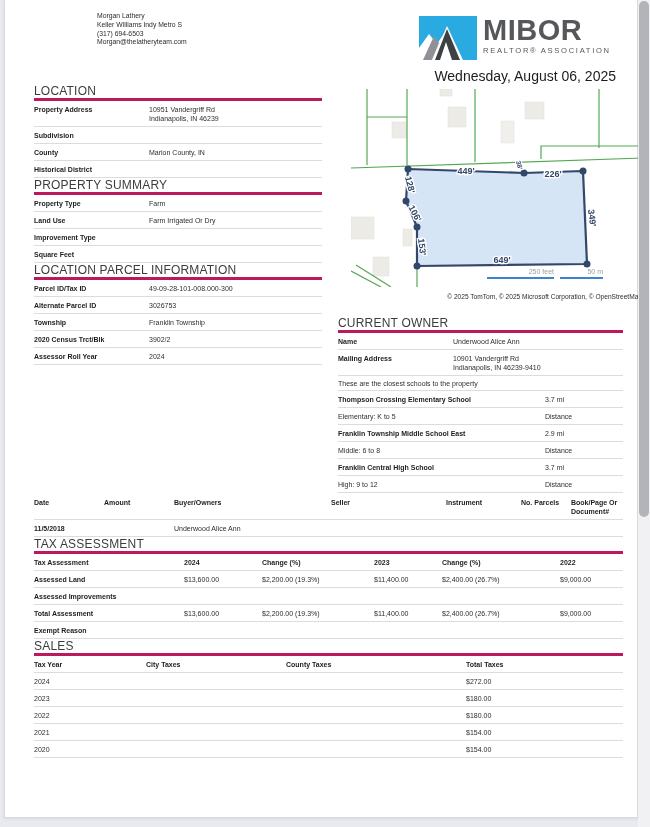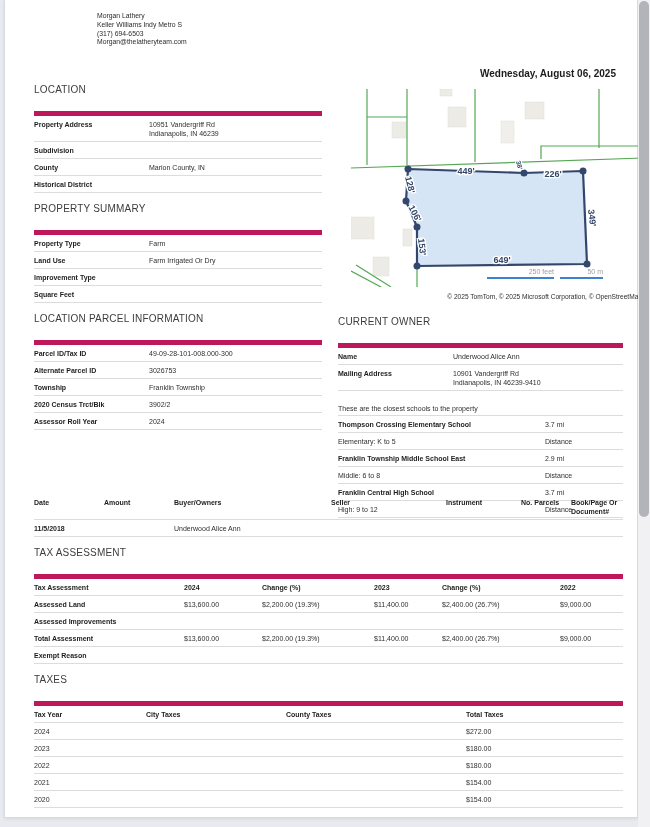--- a/index.html
+++ b/index.html
@@ -6,29 +6,29 @@
   body{width:650px;height:827px;background:#e9eaef;font-family:"Liberation Sans",sans-serif;overflow:hidden;position:relative;-webkit-font-smoothing:antialiased}
   .page{position:absolute;left:4px;top:0;width:634px;height:818px;background:#ffffff;border:1px solid #d9dadf;border-top:none;box-sizing:border-box;box-shadow:0 1px 3px rgba(0,0,0,.08)}
   .scrollbar{position:absolute;right:0;top:0;width:12px;height:827px;background:#f1f1f4}
   .scroll-thumb{position:absolute;left:1px;top:1px;width:10px;height:516px;background:#b2b4b9;border-radius:5px}
 
   .agent{position:absolute;left:92px;top:12px;font-size:6.8px;line-height:8.8px;color:#2b2b2b}
   .logo{position:absolute;left:414px;top:16px;display:flex;align-items:flex-start}
   .logo-txt{margin-left:6px}
   .mibor{font-size:29px;font-weight:bold;color:#55575b;letter-spacing:.5px;line-height:29px}
   .realtor{font-size:7.6px;color:#55575b;letter-spacing:1.7px;margin-top:1px}
-  .doc-date{position:absolute;right:21px;top:68px;font-size:10px;font-weight:bold;color:#1c1c1c}
+  .doc-date{position:absolute;right:21px;top:68px;font-size:14px;font-weight:normal;color:#1c1c1c}
 
   .col-left{position:absolute;left:29px;top:84px;width:288px}
   .col-right{position:absolute;left:333px;top:89px;width:305px}
   .bottom{position:absolute;left:29px;top:494px;width:589px}
 
   .sec{margin-top:0}
-  .sec + .sec{margin-top:10px}
-  .sec-h{font-size:10px;color:#3c3c3c;letter-spacing:.2px;border-bottom:5px solid #be185d;padding-bottom:16px}
+  .sec + .sec{}
+  .sec-h{font-size:12px;color:#3c3c3c;letter-spacing:.2px;border-bottom:3px solid #be185d;padding-bottom:0}
   .row{display:flex;border-bottom:1px solid #dcdcdc;padding:4px 0 3px;font-size:7px;line-height:9px;color:#2e2e2e;min-height:9px}
   .row .lbl{width:115px;font-weight:bold;color:#1d1d1d;flex-shrink:0}
   .val2{display:block}
 
   .grid-row{display:grid;border-bottom:1px solid #dcdcdc;padding:4px 0 3px;font-size:7px;line-height:9px;color:#2e2e2e;min-height:9px}
   .g-sales{grid-template-columns:70px 70px 157px 115px 75px 50px 1fr}
   .g-assess{grid-template-columns:150px 78px 112px 68px 118px 1fr}
   .g-taxes{grid-template-columns:112px 140px 180px 1fr}
   .g-school{grid-template-columns:1fr 78px}
   .hdr{font-weight:bold;color:#1d1d1d}
@@ -45,20 +45,33 @@
 
 <div class="page">
 
   <div class="agent">
     <div>Morgan Lathery</div>
     <div>Keller Williams Indy Metro S</div>
     <div>(317) 694-6503</div>
     <div>Morgan@thelatheryteam.com</div>
   </div>
 
+  <div class="logo">
+    <svg width="58" height="44" viewBox="0 0 58 44">
+      <rect x="0" y="0" width="58" height="44" fill="#29abe2"></rect>
+      <polygon points="0,44 13,44 26,16 18,28 10,18 0,32" fill="#ffffff"></polygon>
+      <polygon points="4,44 15,20 20,27 13,44" fill="#8f9194"></polygon>
+      <polygon points="13,44 28,10 44,44" fill="#ffffff"></polygon>
+      <polygon points="16,44 28,13 41,44 33,44 27,26 21,44" fill="#3f4043"></polygon>
+    </svg>
+    <div class="logo-txt">
+      <div class="mibor">MIBOR</div>
+      <div class="realtor">REALTOR® ASSOCIATION</div>
+    </div>
+  </div>
 
   <div class="doc-date">Wednesday, August 06, 2025</div>
 
   <div class="col-left">
     <div class="sec">
       <div class="sec-h">LOCATION</div>
       <div class="row">
         <span class="lbl">Property Address</span>
         <span><span>10951 Vandergriff Rd</span><span class="val2">Indianapolis, IN 46239</span></span>
       </div>
@@ -279,21 +292,21 @@
         <span class="hdr">Exempt Reason</span>
         <span></span>
         <span></span>
         <span></span>
         <span></span>
         <span></span>
       </div>
     </div>
 
     <div class="sec">
-      <div class="sec-h">TAXES</div>
+      <div class="sec-h">SALES</div>
       <div class="grid-row g-taxes">
         <span class="hdr">Tax Year</span>
         <span class="hdr">City Taxes</span>
         <span class="hdr">County Taxes</span>
         <span class="hdr">Total Taxes</span>
       </div>
       <div class="grid-row g-taxes">
         <span>2024</span>
         <span></span>
         <span></span>

